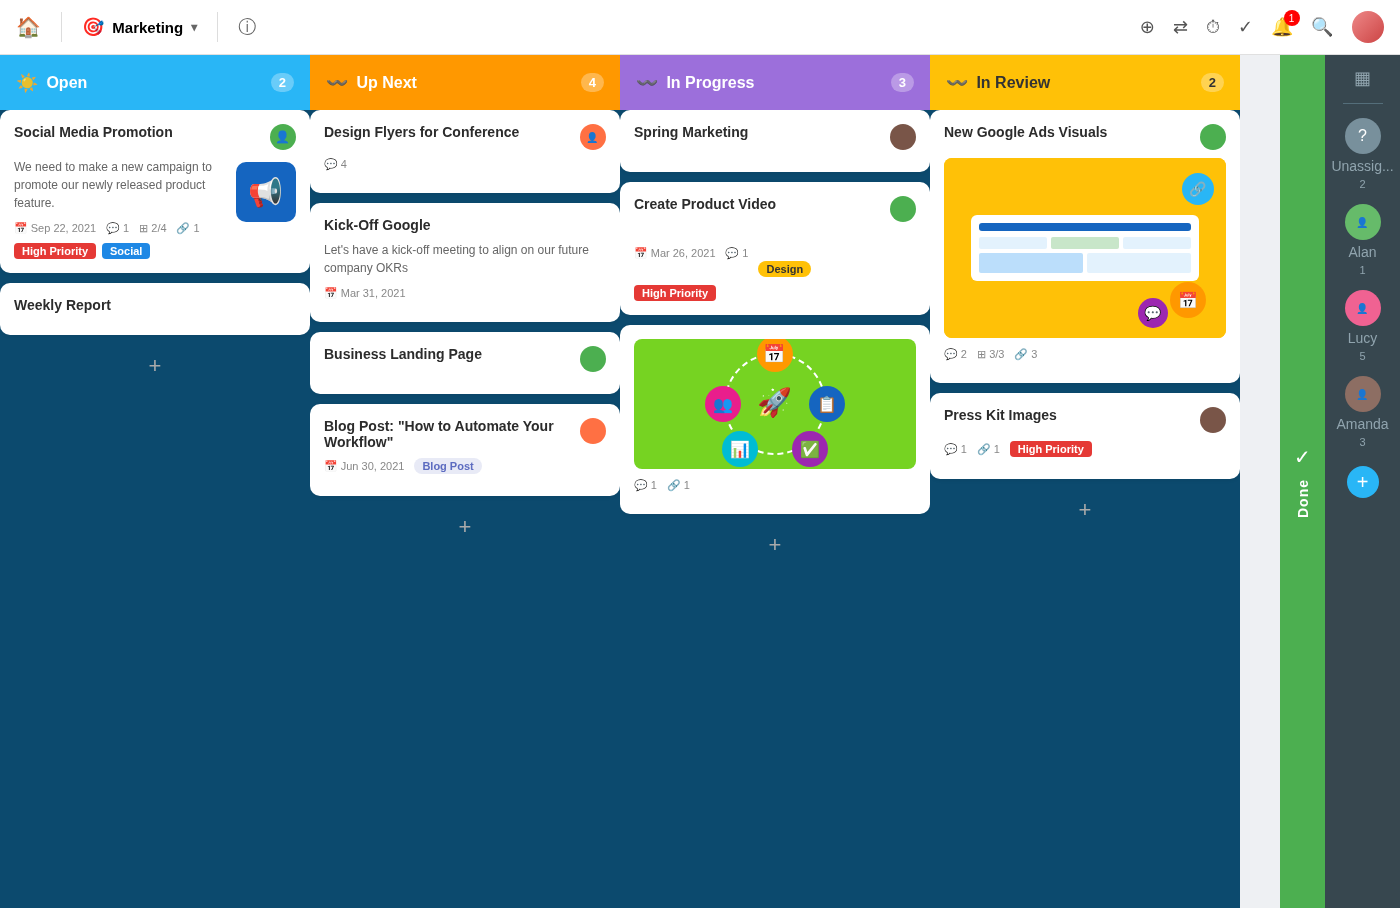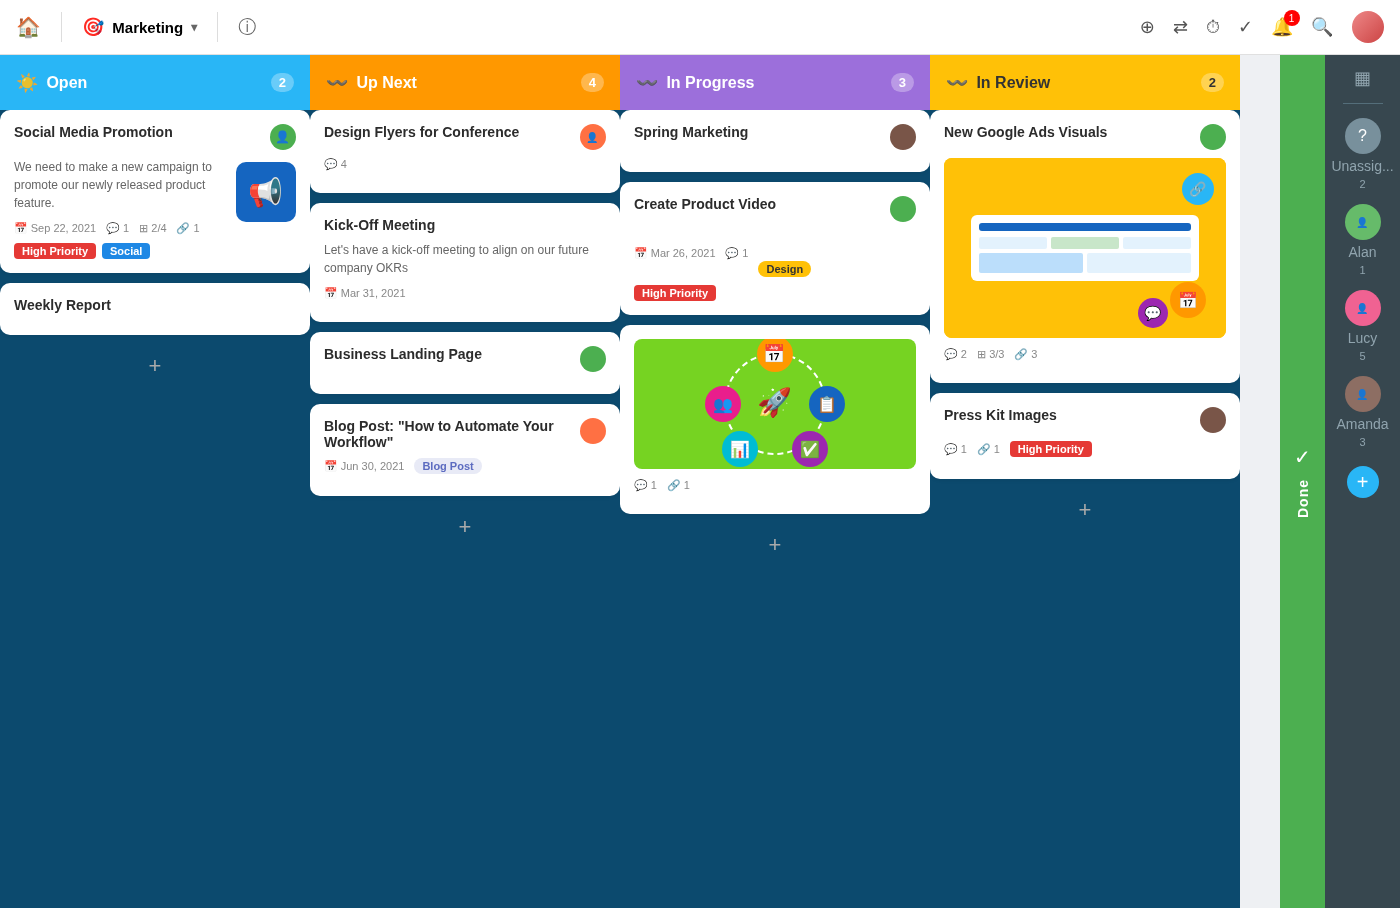--- a/index.html
+++ b/index.html
@@ -366,21 +366,21 @@
             <span class="card-title">Design Flyers for Conference</span>
             <div class="card-avatar" style="background:#ff7043; width:26px; height:26px; border-radius:50%; display:flex; align-items:center; justify-content:center; font-size:10px;">👤</div>
           </div>
           <div class="card-meta">
             <span class="card-meta-item">💬 4</span>
           </div>
         </div>
 
         <div class="card">
           <div class="card-header">
-            <span class="card-title">Kick-Off Meeting</span>
+            <span class="card-title">Kick-Off Google</span>
           </div>
           <p class="card-desc">Let's have a kick-off meeting to align on our future company OKRs</p>
           <div class="card-meta">
             <span class="card-meta-item">📅 Mar 31, 2021</span>
           </div>
         </div>
 
         <div class="card">
           <div class="card-header">
             <span class="card-title">Business Landing Page</span>

